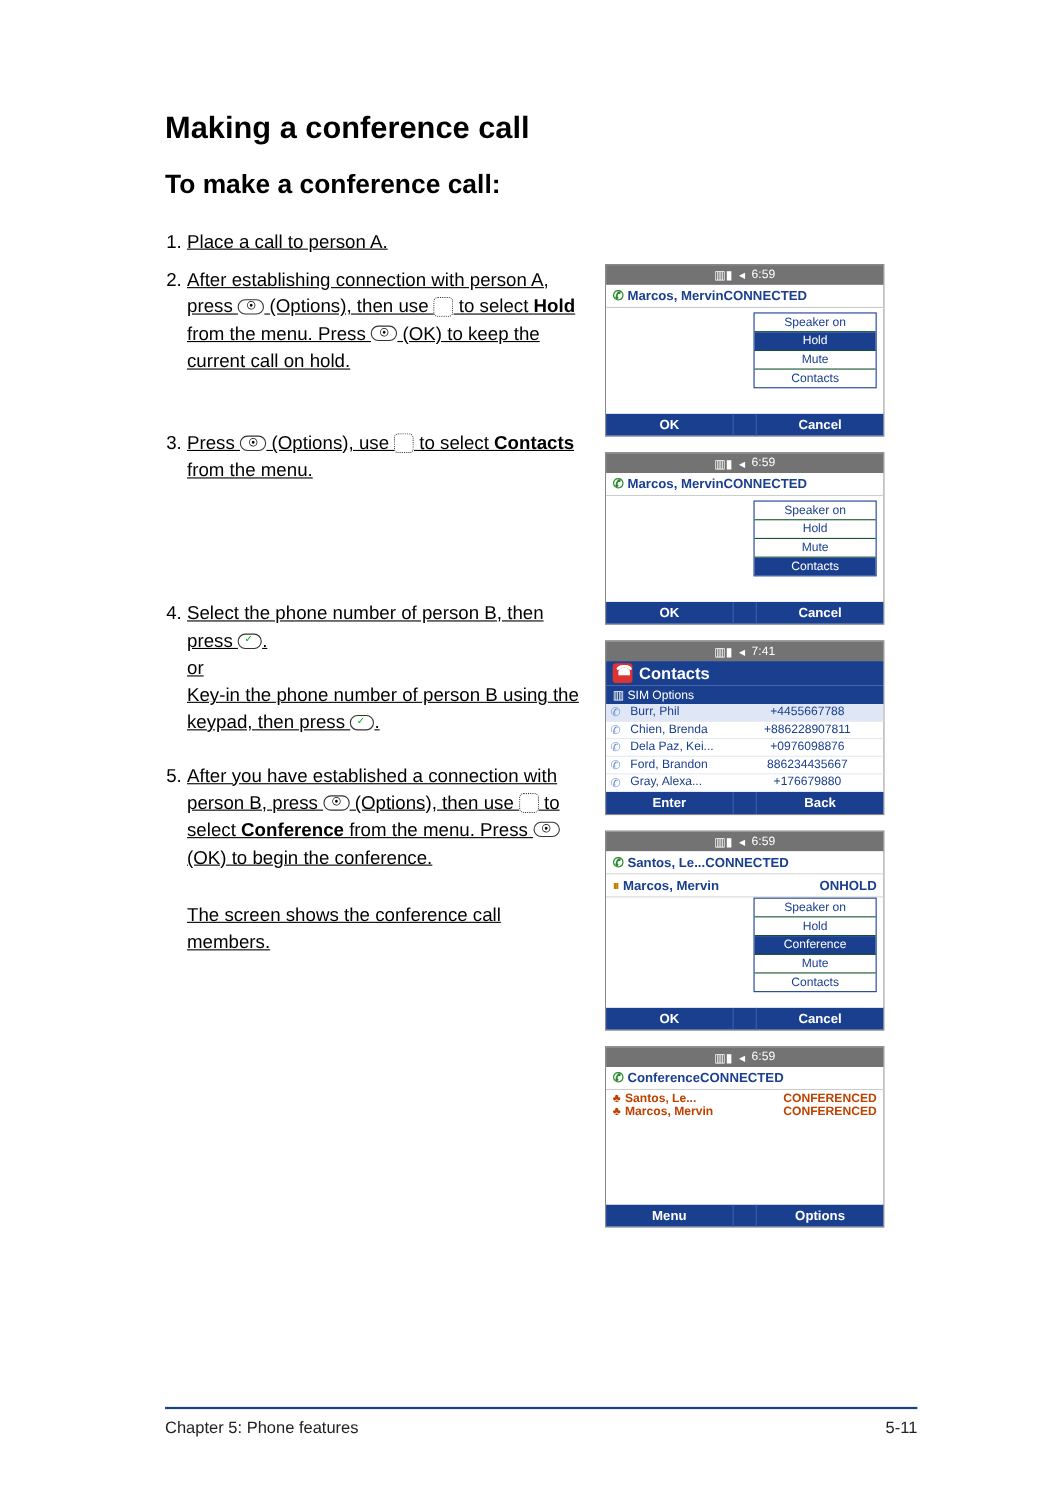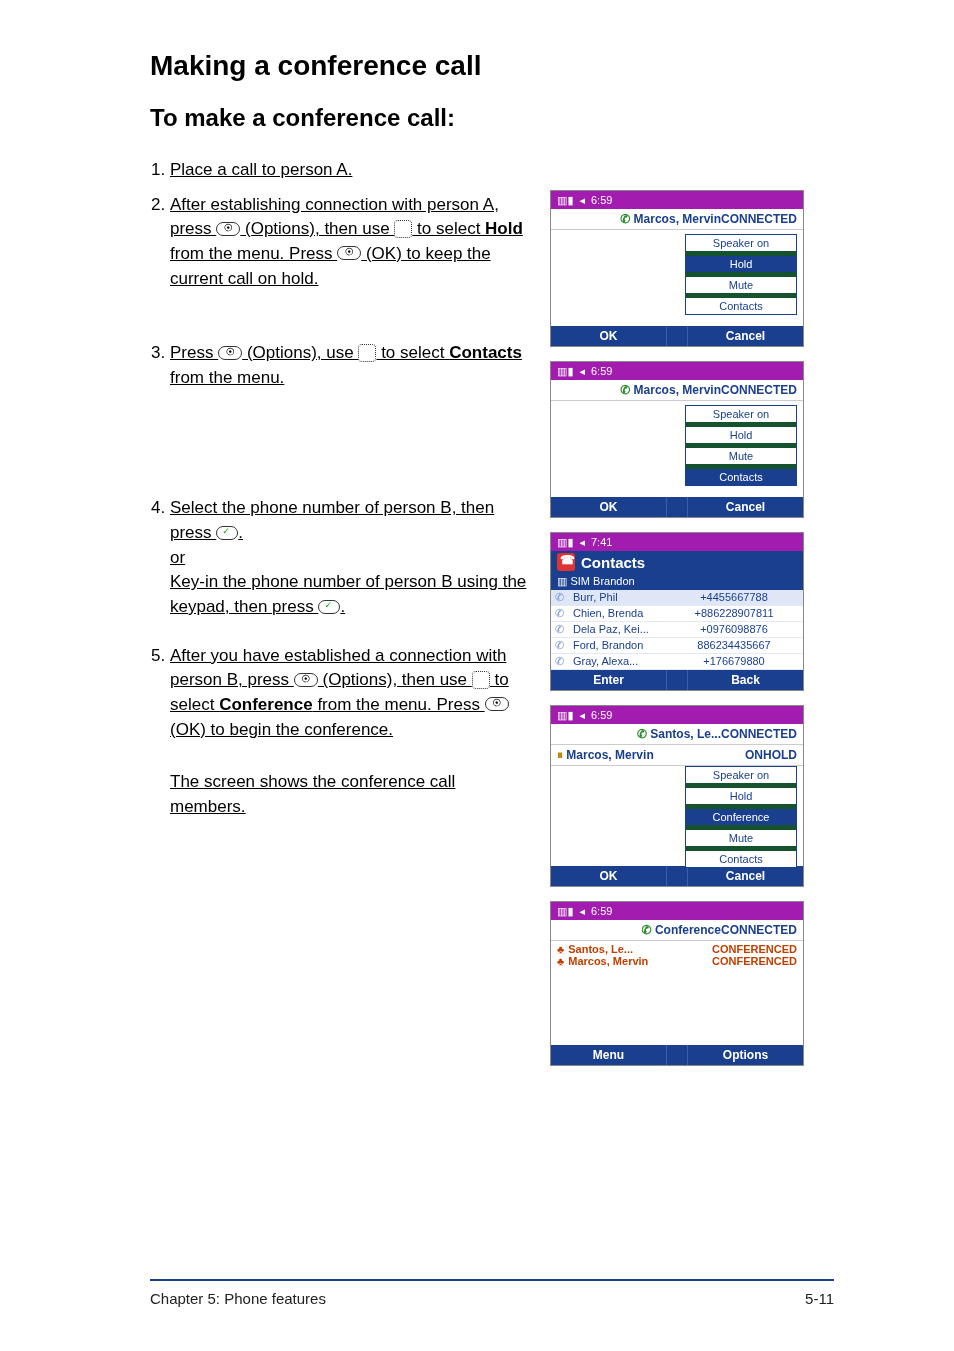--- a/index.html
+++ b/index.html
@@ -6,21 +6,21 @@
     margin: 0;
     padding: 0;
     font-family: Arial, Helvetica, sans-serif;
     background: #fff;
     color: #000;
   }
   .page {
     width: 954px;
     height: 1351px;
     box-sizing: border-box;
-    padding: 50px 120px 40px 150px;
+    padding: 100px 120px 40px 150px;
     position: relative;
   }
   h1.title {
     font-size: 28px;
     font-weight: bold;
     margin: 0 0 22px 0;
   }
   h2.subtitle {
     font-size: 24px;
     font-weight: bold;
@@ -83,37 +83,37 @@
 
   
   .shot {
     width: 252px;
     border: 1px solid #888;
     font-size: 12px;
     font-family: Verdana, Arial, sans-serif;
     background:#fff;
   }
   .statusbar {
-    background: #a21caf;
+    background: #737373;
     color: #fff;
     height: 18px;
-    display:flex;justify-content:flex-start;align-items:center;
+    display:flex;justify-content:center;align-items:center;
     padding:0 6px;
     font-size:11px;
   }
   .statusbar .sicons { display:flex; gap:6px; align-items:center;}
   .sig::before{content:"▮";}
   .snd::before{content:"◂";}
   .batt::before{content:"▥";}
   .titlebar {
     background:#fff;
     color:#1a3f8f;
     font-weight:bold;
     padding:3px 6px;
-    display:flex;justify-content:flex-end;
+    display:flex;justify-content:flex-start;
     font-size:12px;
     border-bottom:1px solid #ccc;
   }
   .titlebar .tl-left{white-space:nowrap;overflow:hidden;}
   .titlebar .tl-right{white-space:nowrap;}
   .row2 {
     background:#fff;color:#1a3f8f;font-weight:bold;
     padding:3px 6px;display:flex;justify-content:space-between;font-size:12px;
     border-bottom:1px solid #ccc;
   }
@@ -123,21 +123,21 @@
     min-height:70px;
   }
   .popup {
     position:absolute; right:6px; top:4px;
     width:110px;
     background:#fff;
     border:1px solid #1a3f8f;
     font-size:11px;
   }
   .popup .pitem{
-    text-align:center;padding:2px 4px;color:#1a3f8f;border-bottom:5px solid #14532d;
+    text-align:center;padding:2px 4px;color:#1a3f8f;border-bottom:1px solid #14532d;
   }
   .popup .pitem:last-child{border-bottom:none;}
   .popup .sel{background:#1a3f8f;color:#fff;}
   .softkeys{
     display:flex;background:#1a3f8f;color:#fff;font-weight:bold;font-size:12px;
   }
   .softkeys div{flex:1;text-align:center;padding:3px 0;}
   .softkeys div:first-child{border-right:1px solid #3a5fb0;}
   .softkeys .mid{flex:0 0 20px;border-right:1px solid #3a5fb0;}
 
@@ -277,21 +277,21 @@
           <span class="sicons">
               <span class="sig"></span>
               <span class="snd"></span>
               <span>7:41</span>
             </span>
         </div>
         <div class="contacts-head">
           <span class="cicon"></span>
           <span>Contacts</span>
         </div>
-        <div class="sim-row"><span>▥ </span><span>SIM Brandon</span></div>
+        <div class="sim-row"><span>▥ </span><span>SIM Options</span></div>
         <div class="clist">
           <div class="cr sel">
               <span class="cicn">✆</span>
               <span class="cname">Burr, Phil</span>
               <span class="cnum">+4455667788</span>
             </div>
           <div class="cr">
               <span class="cicn">✆</span>
               <span class="cname">Chien, Brenda</span>
               <span class="cnum">+886228907811</span>

